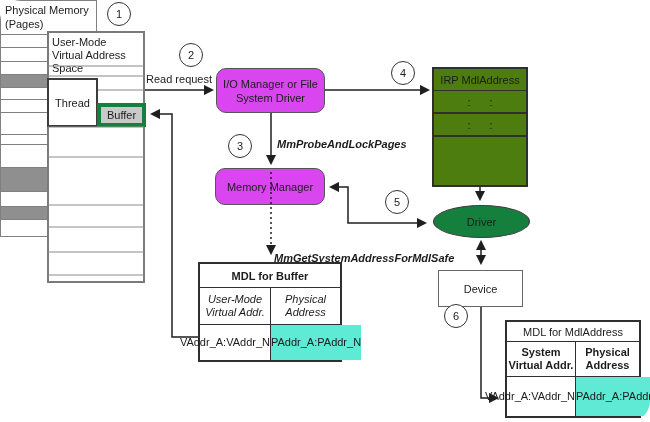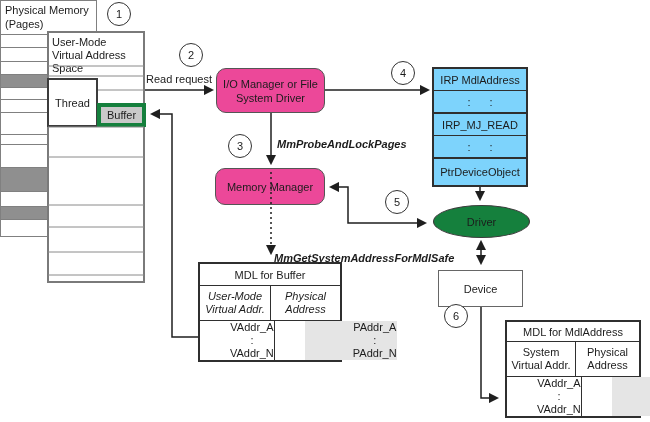--- a/index.html
+++ b/index.html
@@ -1,67 +1,68 @@
 <!DOCTYPE html>
 <html><head>
 <meta charset="utf-8">
 <style>
   html,body{margin:0;padding:0;background:#ffffff;}
   #canvas{
     position:relative;width:650px;height:422px;background:#ffffff;
     font-family:"Liberation Sans",sans-serif;font-size:11px;color:#1c1c1c;
     overflow:hidden;
+    border-radius:21px;
   }
   .abs{position:absolute;box-sizing:border-box;}
   .preline{white-space:pre-line;}
   .center{display:flex;align-items:center;justify-content:center;text-align:center;}
 
   
   .pm-title{border:1px solid #808080;padding:2px 4px;line-height:14px;background:#fff;}
   .pm-col{border-left:1px solid #808080;border-right:1px solid #808080;border-bottom:1px solid #808080;background:#fff;}
   .pm-row{width:100%;border-bottom:1px solid #808080;box-sizing:border-box;background:#fff;}
   .pm-row:last-child{border-bottom:none;}
   .pm-row.gray{background:#8f8f8f;}
 
   
   .um-box{border:2px solid #7a7a7a;background:#fff;}
   .um-title{line-height:13px;}
   .thread{border:2px solid #3c3c3c;background:#fff;}
   .buffer{border:4px solid #15803d;background:#c9c9c9;}
 
   
-  .round-box{border:1.5px solid #555;border-radius:10px;background:#ec4899;line-height:14px;}
+  .round-box{border:1.5px solid #555;border-radius:10px;background:#d946ef;line-height:14px;}
 
   
   .step{width:24px;height:24px;border:1px solid #333;border-radius:50%;background:#fff;
         display:flex;align-items:center;justify-content:center;}
 
   .lbl{line-height:13px;}
   .bold{font-weight:bold;font-style:italic;}
 
   
-  .irp{border:2px solid #2f2f2f;background:#7dd3fc;display:flex;flex-direction:column;}
+  .irp{border:2px solid #2f2f2f;background:#4d7c0f;display:flex;flex-direction:column;}
   .irp-row{display:flex;align-items:center;justify-content:center;box-sizing:border-box;}
   .irp-sep1{border-bottom:1px solid #2f2f2f;}
   .irp-sep2{border-bottom:2px solid #2f2f2f;}
   .irp-dots{word-spacing:16px;}
 
   
   .ellipse{border:1.5px solid #3c3c3c;border-radius:50%;background:#15803d;}
   .device{border:1px solid #666;background:#fff;}
 
   
   .mdl{border:2px solid #2f2f2f;background:#fff;display:flex;flex-direction:column;}
   .mdl-title{border-bottom:1px solid #2f2f2f;display:flex;align-items:center;justify-content:center;box-sizing:border-box;}
   .mdl-heads{display:flex;border-bottom:1px solid #2f2f2f;box-sizing:border-box;}
   .mdl-heads .cell{display:flex;align-items:center;justify-content:center;text-align:center;line-height:13px;box-sizing:border-box;}
   .mdl-data{display:flex;flex:1;box-sizing:border-box;}
-  .mdl-data .cell{display:flex;flex-direction:column;align-items:center;justify-content:space-between;line-height:13px;box-sizing:border-box;margin-left:30px;}
+  .mdl-data .cell{display:flex;flex-direction:row;align-items:center;justify-content:flex-end;line-height:13px;box-sizing:border-box;}
   .cell.div-r{border-right:1px solid #2f2f2f;}
-  .cell.gray{background:#e5e5e5;padding-left:48px;}
+  .cell.gray{background:#5eead4;}
 
   svg.overlay{position:absolute;left:0;top:0;z-index:5;pointer-events:none;}
 </style>
 </head>
 <body>
 
 <div id="canvas">
 
   <div class="abs pm-title preline" style="left:0;top:0;width:97px;height:35px;">Physical Memory
 (Pages)</div>
@@ -87,31 +88,29 @@
   <div class="abs thread center" style="left:47px;top:78px;width:51px;height:49px;">Thread</div>
   <div class="abs buffer center" style="left:97px;top:103px;width:49px;height:24px;">Buffer</div>
 
   <div class="abs round-box center" style="left:216px;top:68px;width:109px;height:45px;padding:0 6px;">I/O Manager or File System Driver</div>
 
   <div class="abs round-box center" style="left:215px;top:168px;width:110px;height:37px;">Memory Manager</div>
 
   <div class="abs irp" style="left:432px;top:67px;width:96px;height:120px;">
     <div class="irp-row irp-sep1" style="height:22px;">IRP MdlAddress</div>
     <div class="irp-row irp-sep2 irp-dots" style="height:23px;">: :</div>
-    <div class="irp-row irp-sep1" style="height:22px;">IRP_MJ_READ</div>
     <div class="irp-row irp-sep2 irp-dots" style="height:23px;">: :</div>
-    <div class="irp-row" style="height:26px;">PtrDeviceObject</div>
   </div>
 
   <div class="abs ellipse center" style="left:433px;top:205px;width:97px;height:33px;">Driver</div>
 
   <div class="abs device center" style="left:438px;top:270px;width:85px;height:37px;">Device</div>
 
   <div class="abs mdl" style="left:198px;top:262px;width:144px;height:100px;">
-    <div class="mdl-title" style="height:24px;">MDL for Buffer</div>
+    <div class="mdl-title" style="height:24px;font-weight:bold;">MDL for Buffer</div>
     <div class="mdl-heads" style="height:37px;font-style:italic;">
       <div class="cell div-r preline" style="width:71px;">User-Mode
 Virtual Addr.</div>
       <div class="cell preline" style="flex:1;">Physical
 Address</div>
     </div>
     <div class="mdl-data">
       <div class="cell div-r" style="width:71px;">
         <div>VAddr_A</div>
         <div>:</div>
@@ -120,21 +119,21 @@
       <div class="cell gray" style="flex:1;">
         <div>PAddr_A</div>
         <div>:</div>
         <div>PAddr_N</div>
       </div>
     </div>
   </div>
 
   <div class="abs mdl" style="left:505px;top:320px;width:136px;height:98px;">
     <div class="mdl-title" style="height:20px;">MDL for MdlAddress</div>
-    <div class="mdl-heads" style="height:35px;">
+    <div class="mdl-heads" style="height:35px;font-weight:bold;">
       <div class="cell div-r preline" style="width:69px;">System
 Virtual Addr.</div>
       <div class="cell preline" style="flex:1;">Physical
 Address</div>
     </div>
     <div class="mdl-data">
       <div class="cell div-r" style="width:69px;">
         <div>VAddr_A</div>
         <div>:</div>
         <div>VAddr_N</div>

